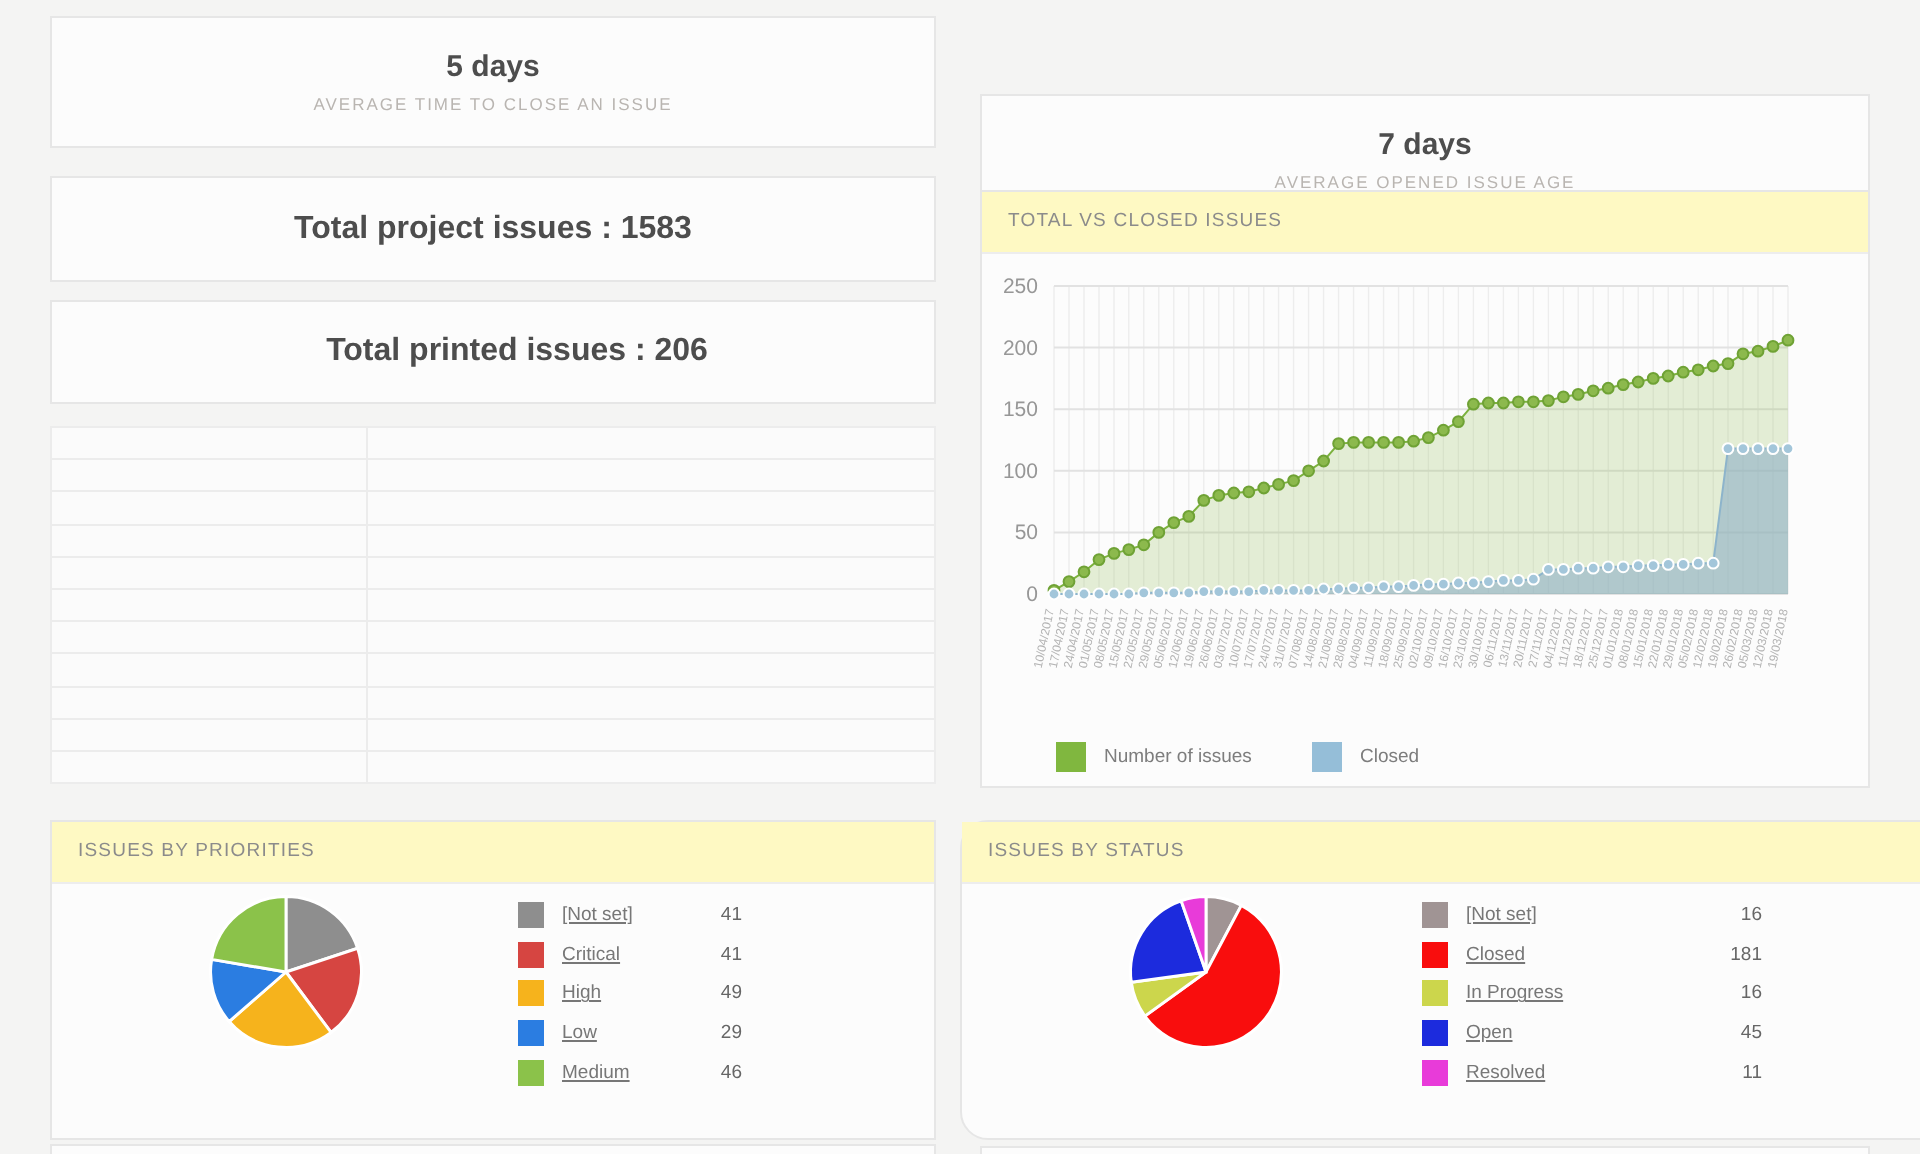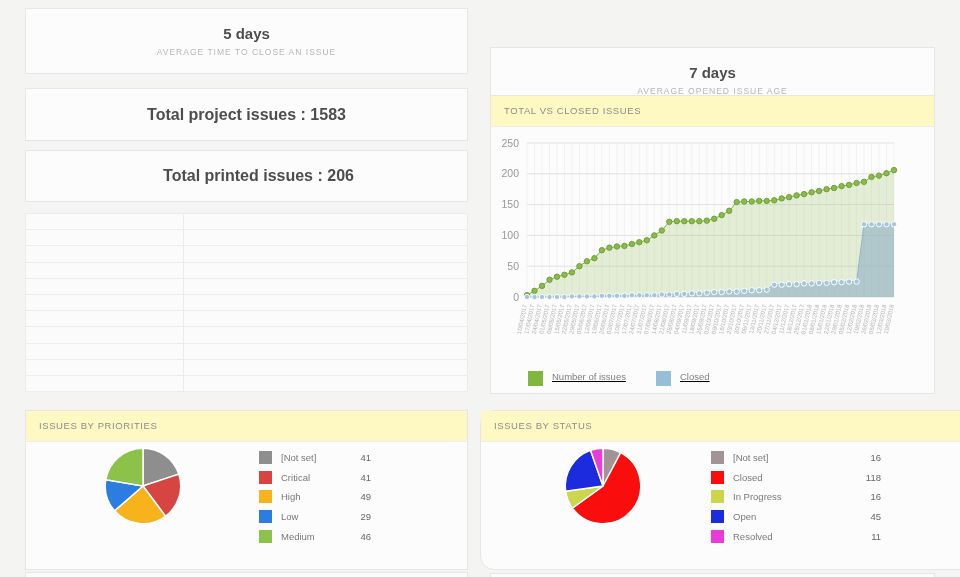--- a/index.html
+++ b/index.html
@@ -30,29 +30,29 @@
     border:1px solid #ececec;background:#fbfbfb;box-sizing:border-box;
     display:flex;flex-direction:column;
   }
   .frow{flex:1;display:flex;align-items:center;border-bottom:1px solid #ececec;font-size:9px;color:#9b9b9b;}
   .frow:last-child{border-bottom:none;}
   .fcell-label{width:158px;padding-left:10px;border-right:1px solid #ececec;height:100%;display:flex;align-items:center;box-sizing:border-box;}
   .fcell-value{padding-left:10px;}
 
   
   .lc-legend{position:absolute;left:0;top:240px;width:100%;height:31px;}
-  .lc-item{position:absolute;top:4px;display:flex;cursor:pointer;text-decoration:underline;}
+  .lc-item{position:absolute;top:4px;display:flex;align-items:center;cursor:pointer;}
   .lc-swatch{width:15px;height:15px;margin-right:9px;}
   .lc-text{font-size:9.5px;color:#7d7d7d;}
 
   
   .pie-legend{position:absolute;top:49px;}
   .pl-row{position:relative;height:19.7px;}
   .pl-swatch{position:absolute;left:0;top:1px;width:13px;height:13px;}
-  .pl-label{position:absolute;left:22px;top:2px;font-size:9.5px;color:#777;}
+  .pl-label{position:absolute;left:22px;top:2px;font-size:9.5px;color:#777;text-decoration:underline;}
   .pl-value{position:absolute;right:0;top:2px;font-size:9.5px;color:#666;}
 
   svg text{font-family:"Liberation Sans",sans-serif;}
 </style>
 </head>
 <body>
 
 <div class="panel metric-panel" style="left:25px;top:8px;width:443px;height:66px;">
   <div class="metric-value">5 days</div>
   <div class="metric-label">AVERAGE TIME TO CLOSE AN ISSUE</div>
@@ -406,21 +406,21 @@
       </svg>
     <div class="pie-legend" style="left:230px;width:170px;top:8px;" id="legend-status">
         <div class="pl-row">
           <span class="pl-swatch" style="background:#a09494"></span>
           <span class="pl-label">[Not set]</span>
           <span class="pl-value">16</span>
         </div>
         <div class="pl-row">
           <span class="pl-swatch" style="background:#f90d0d"></span>
           <span class="pl-label">Closed</span>
-          <span class="pl-value">118</span>
+          <span class="pl-value">181</span>
         </div>
         <div class="pl-row">
           <span class="pl-swatch" style="background:#ccd64c"></span>
           <span class="pl-label">In Progress</span>
           <span class="pl-value">16</span>
         </div>
         <div class="pl-row">
           <span class="pl-swatch" style="background:#1c2bdd"></span>
           <span class="pl-label">Open</span>
           <span class="pl-value">45</span>

